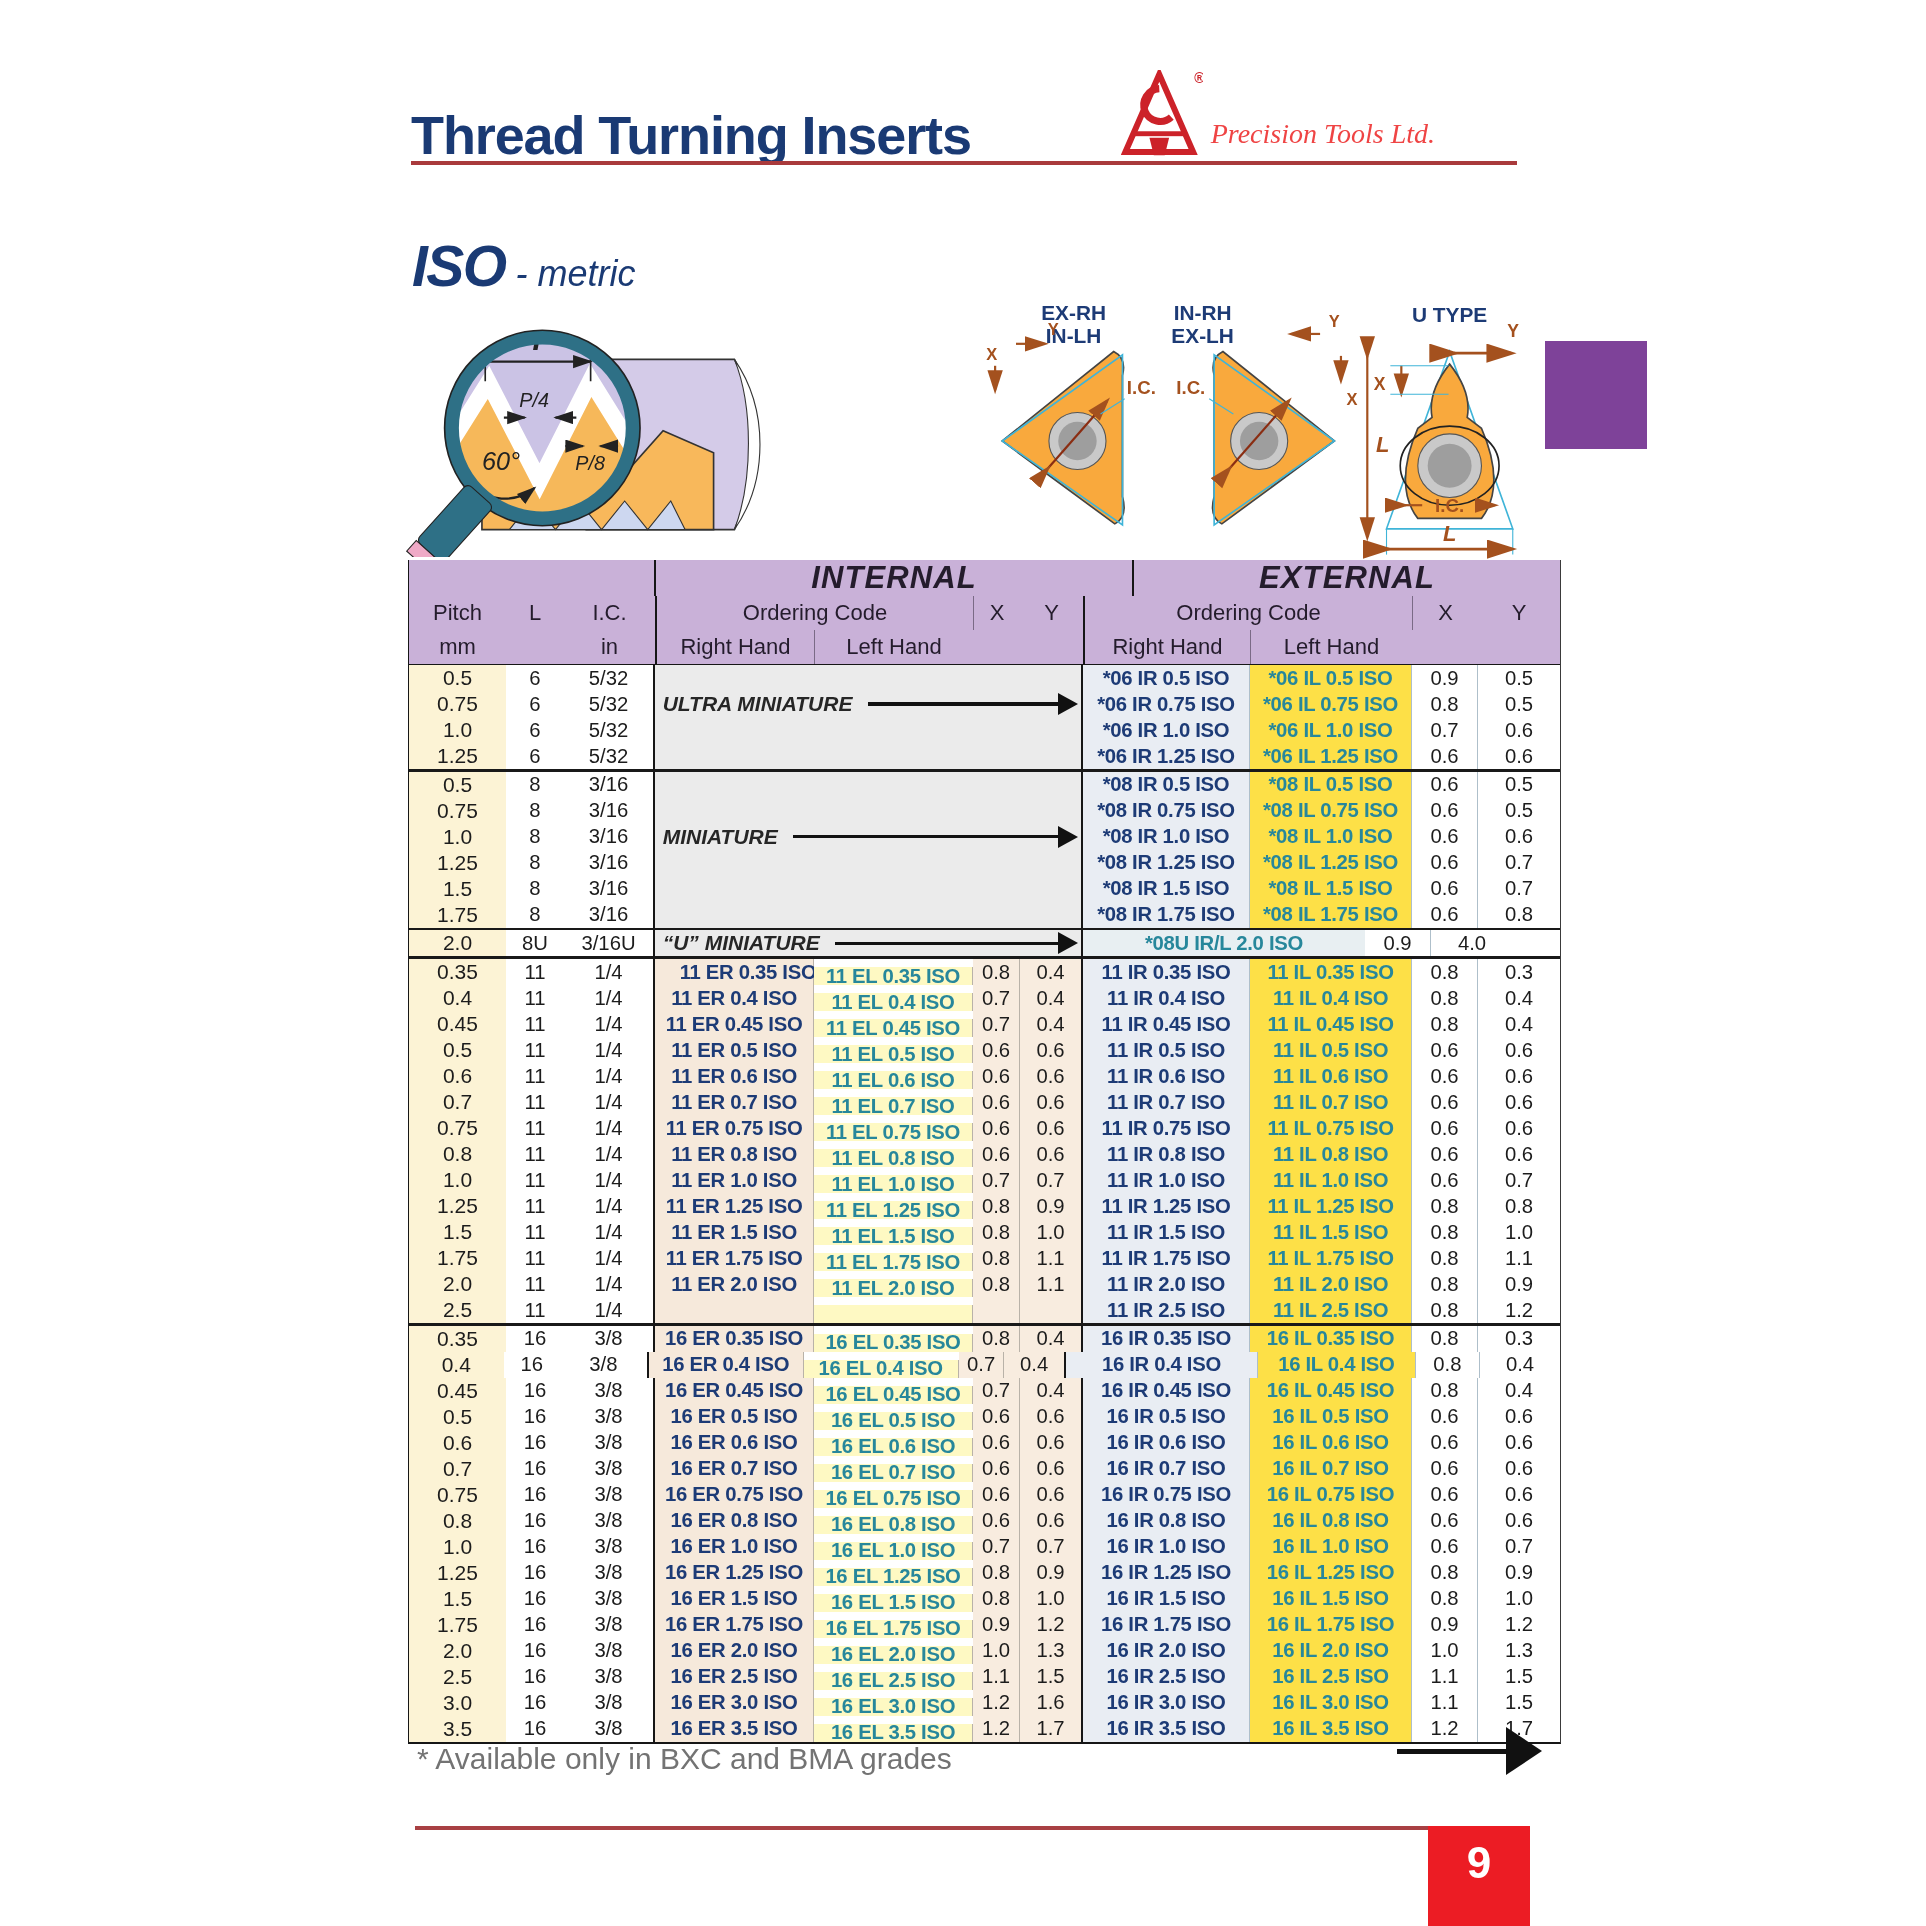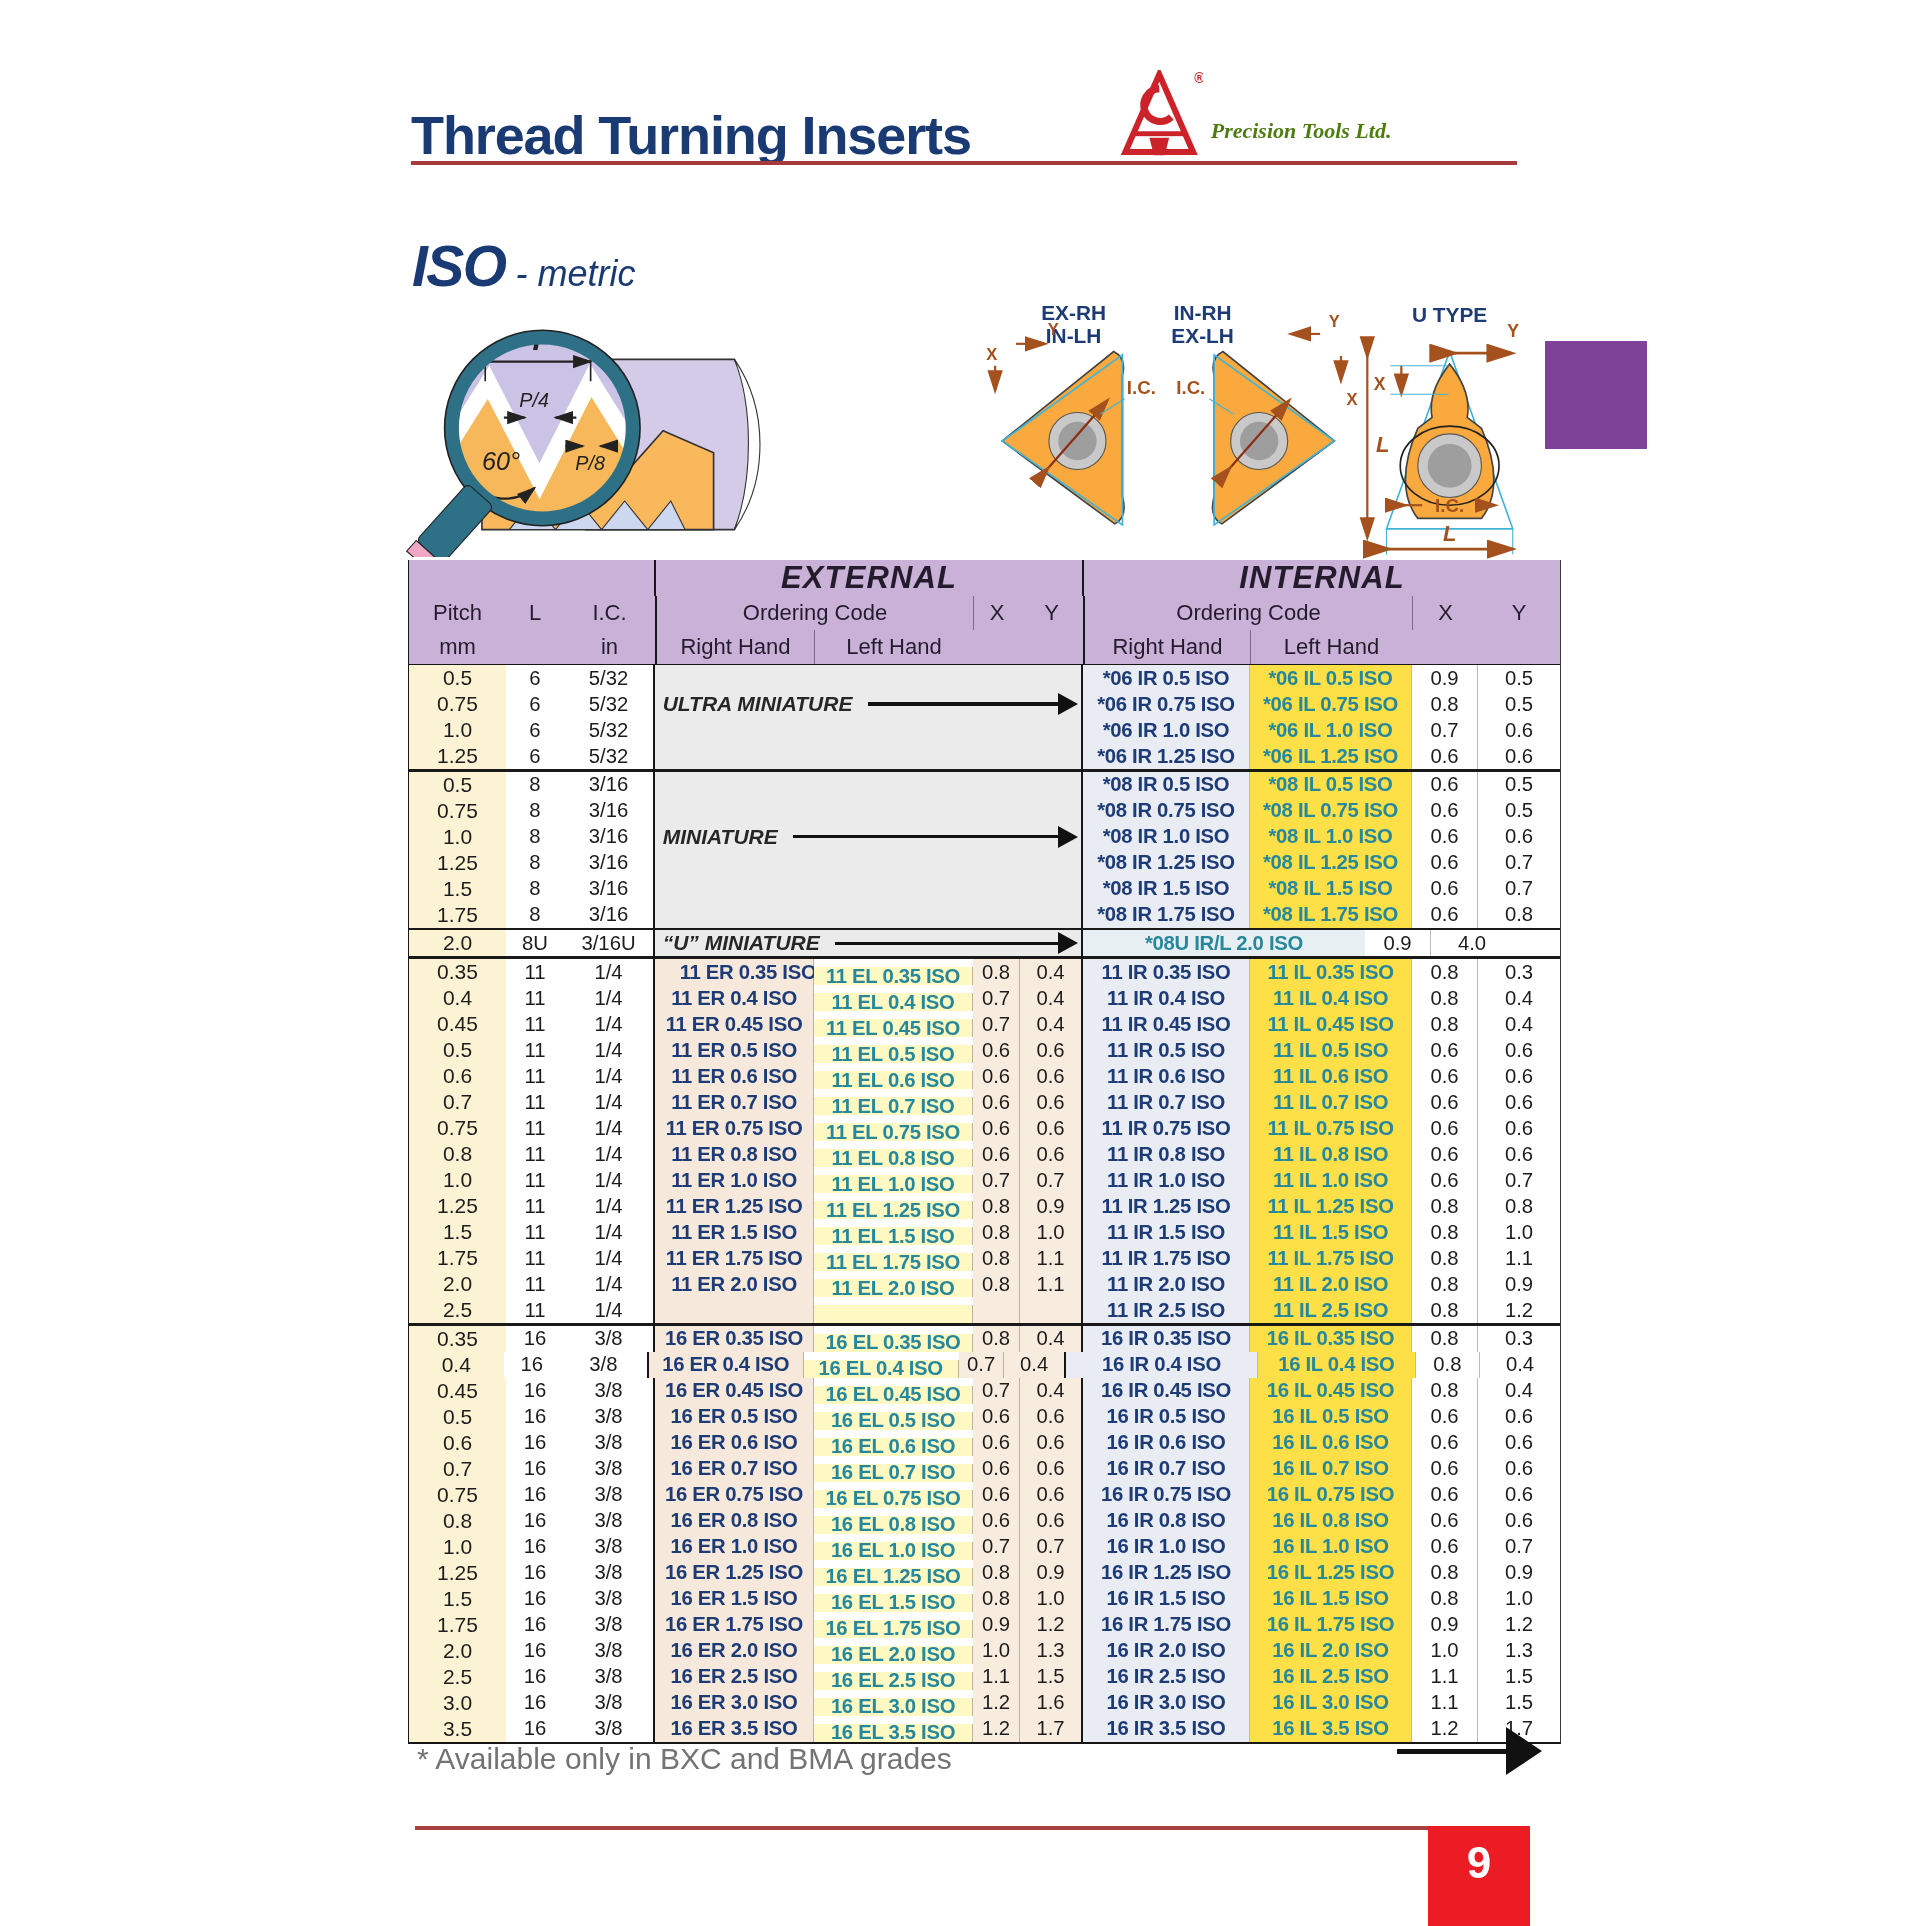--- a/index.html
+++ b/index.html
@@ -5,22 +5,22 @@
   html,body{margin:0;padding:0;background:#ffffff;}
   #page{position:relative;width:1926px;height:1926px;background:#ffffff;overflow:hidden;
         font-family:"Liberation Sans",sans-serif;color:#1c1c1c;}
 
   
   .title{position:absolute;left:411px;top:104px;font-size:54px;font-weight:700;
          color:#1a3a74;letter-spacing:-1.1px;}
   .brand{position:absolute;left:1121px;top:70px;display:flex;align-items:flex-start;}
   .brand-name{font-family:"Liberation Serif",serif;font-style:italic;font-weight:700;
               font-size:65px;color:#cc2229;line-height:82px;letter-spacing:-1.1px;}
-  .brand-suffix{font-family:"Liberation Serif",serif;font-style:italic;font-weight:700;
-                font-size:22px;color:#4d7c0f;margin:48px 0 0 7.7px;white-space:nowrap;}
+  .brand-suffix{font-family:"Liberation Serif",serif;font-style:italic;font-weight:400;
+                font-size:28px;color:#ef4444;margin:48px 0 0 7.7px;white-space:nowrap;}
   .header-rule{position:absolute;left:411px;top:161px;width:1106px;height:3.8px;background:#a93a3c;}
 
   
   .iso-wrap{position:absolute;left:412px;top:233px;display:flex;align-items:baseline;}
   .iso{font-size:57px;font-weight:700;font-style:italic;color:#1a3a74;letter-spacing:-1.6px;}
   .metric{font-size:36px;font-style:italic;color:#1a3a74;margin-left:10px;}
 
   
   .magnifier-svg{position:absolute;left:372px;top:299px;}
   .inserts-svg{position:absolute;left:983px;top:301px;}
@@ -216,22 +216,22 @@
       <line x1="737" y1="452" x2="963" y2="452" stroke="#a4511e" stroke-width="5" marker-start="url(#abr)" marker-end="url(#abr)"></line>
     </g>
   </svg>
 
   <div class="purple-box"></div>
 
   <div class="cat-table">
     <div class="thead">
       <div class="h-row h-rowA">
         <div class="h-cell" style="width:245px"></div>
+        <div class="h-cell bL-thick" style="width:478px">INTERNAL</div>
         <div class="h-cell bL-thick" style="width:428px">EXTERNAL</div>
-        <div class="h-cell bL-thick" style="width:478px">INTERNAL</div>
       </div>
       <div class="h-row h-rowB">
         <div class="h-cell" style="width:97px">Pitch</div>
         <div class="h-cell" style="width:58px">L</div>
         <div class="h-cell" style="width:91px">I.C.</div>
         <div class="h-cell bL-thick" style="width:318px">Ordering Code</div>
         <div class="h-cell bL-thin" style="width:47px">X</div>
         <div class="h-cell" style="width:63px">Y</div>
         <div class="h-cell bL-thick" style="width:329px">Ordering Code</div>
         <div class="h-cell bL-thin" style="width:66px">X</div>

